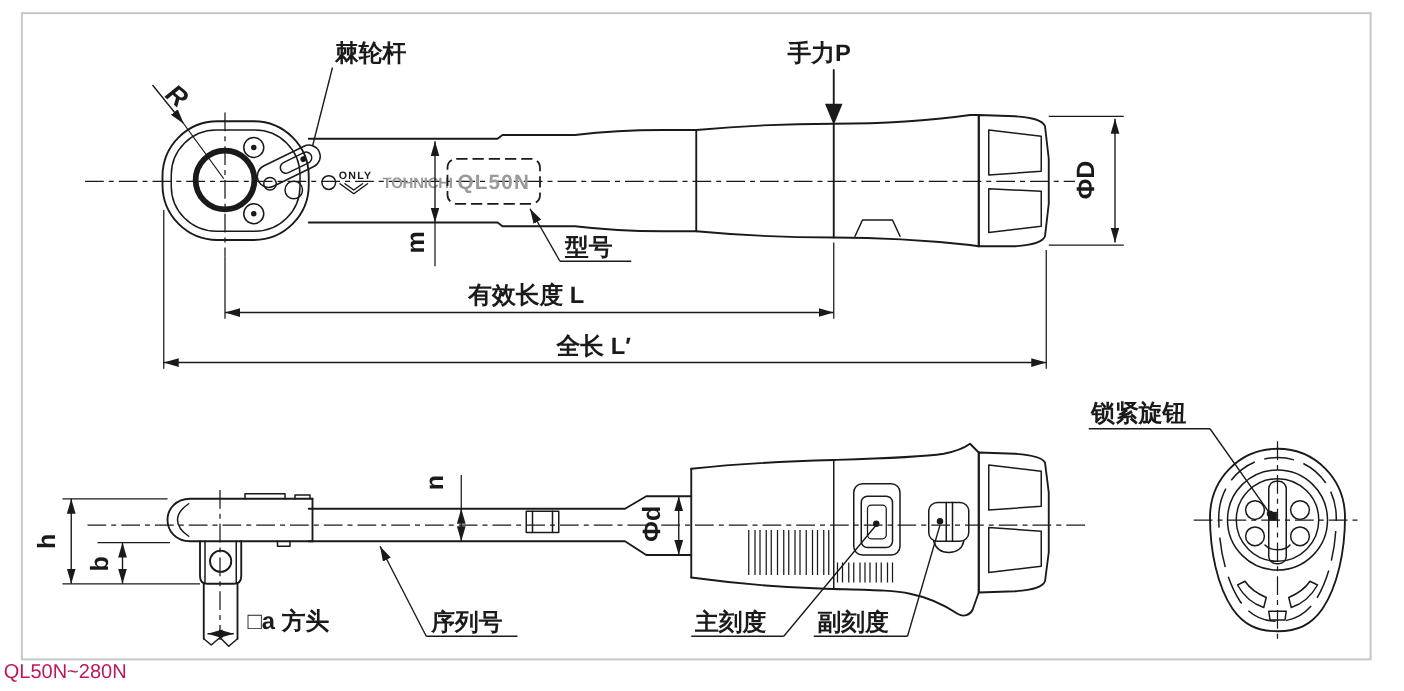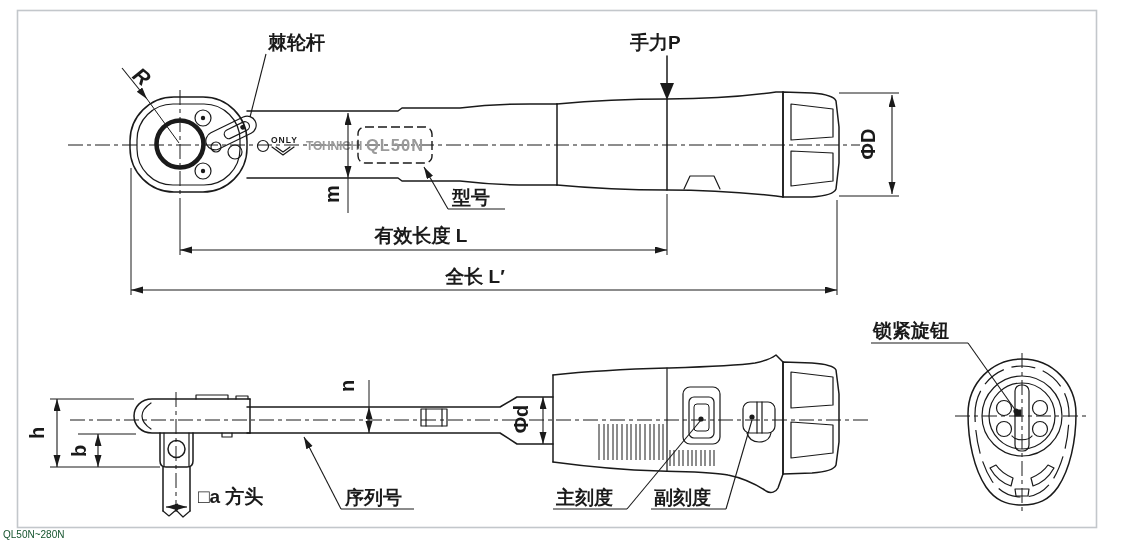--- a/index.html
+++ b/index.html
@@ -1,19 +1,19 @@
 <!DOCTYPE html>
 <html><head>
 <meta charset="utf-8">
 <style>
   html,body{margin:0;padding:0;background:#ffffff;}
   .stage{position:relative;width:1123px;height:553px;background:#fff;overflow:hidden;
          font-family:"Liberation Sans","DejaVu Sans",sans-serif;}
   svg{position:absolute;left:0;top:0;}
-  .caption{position:absolute;left:3px;top:529px;font-size:10px;color:#14532d;
+  .caption{position:absolute;left:3px;top:529px;font-size:16px;color:#be185d;
            font-family:"Liberation Sans","DejaVu Sans",sans-serif;}
   
   .o{fill:none;stroke:#1a1a1a;stroke-width:1.5;stroke-linejoin:round;stroke-linecap:round;}
   .o2{fill:none;stroke:#1a1a1a;stroke-width:1.2;stroke-linejoin:round;stroke-linecap:round;}
   .thin{fill:none;stroke:#1a1a1a;stroke-width:1;}
   .dim{fill:none;stroke:#1a1a1a;stroke-width:1.1;}
   .cl{fill:none;stroke:#1a1a1a;stroke-width:1;stroke-dasharray:15 4 4 4;}
   .ring{fill:none;stroke:#1a1a1a;stroke-width:4.6;}
   .dash{fill:none;stroke:#1a1a1a;stroke-width:1.4;stroke-dasharray:9 4;}
   .seg{fill:none;stroke:#1a1a1a;stroke-width:1.2;stroke-dasharray:24 8;}

